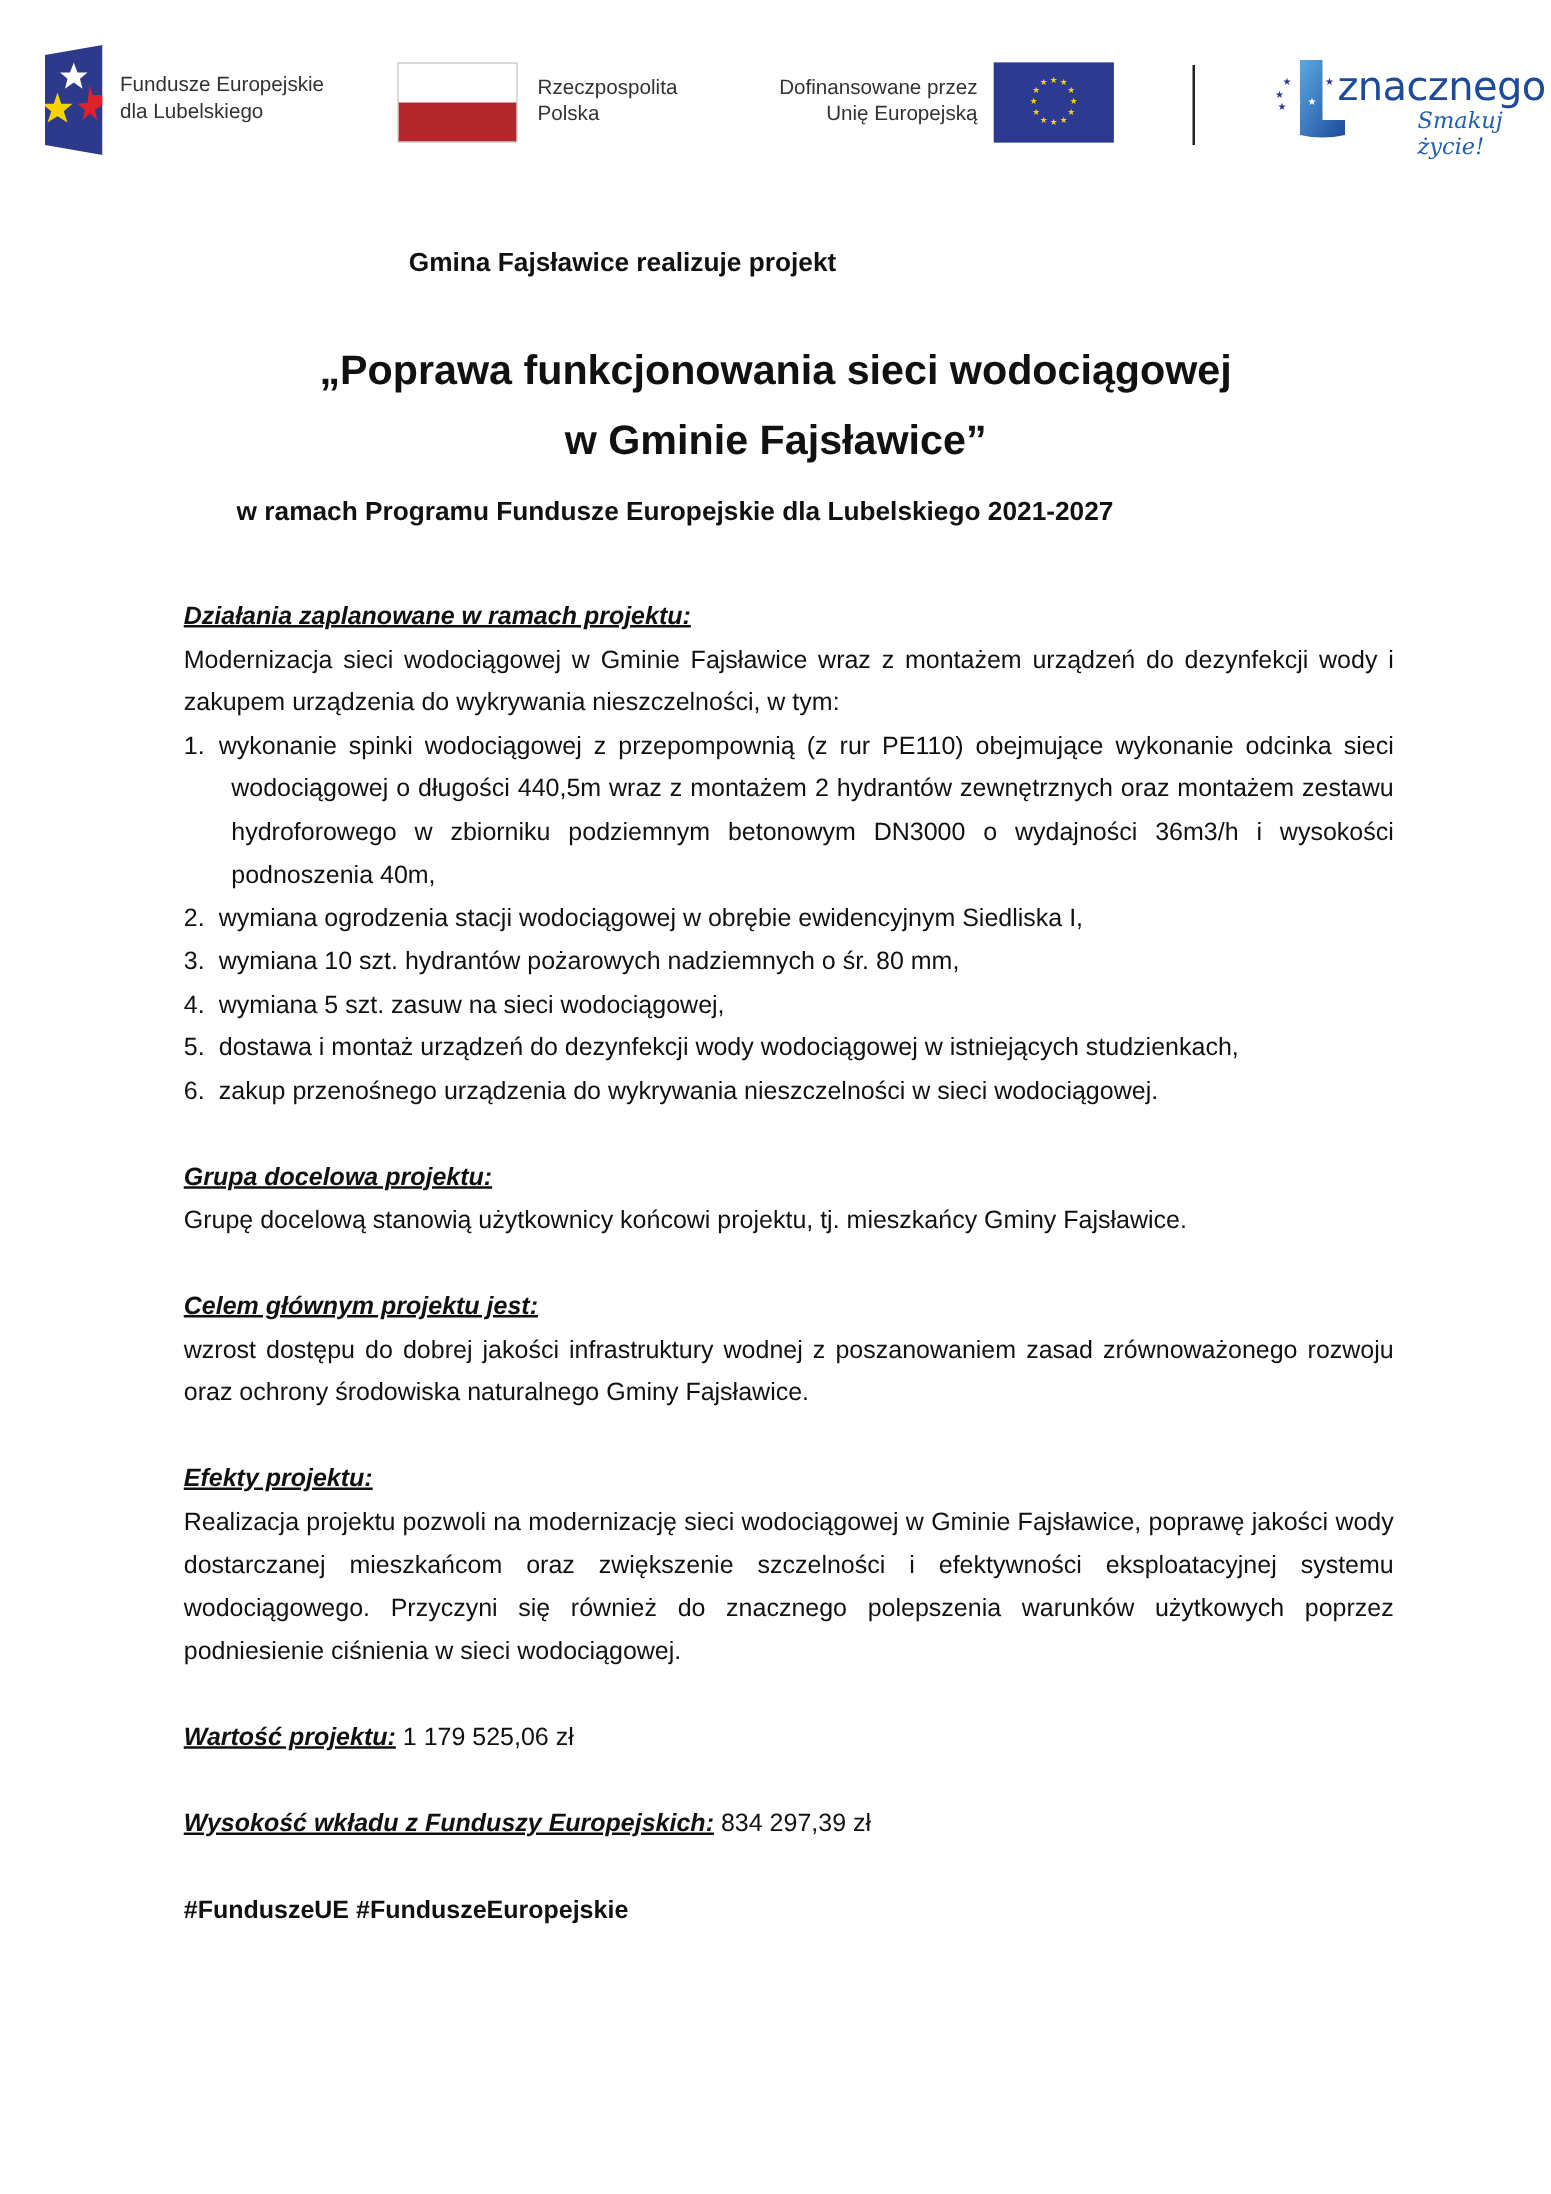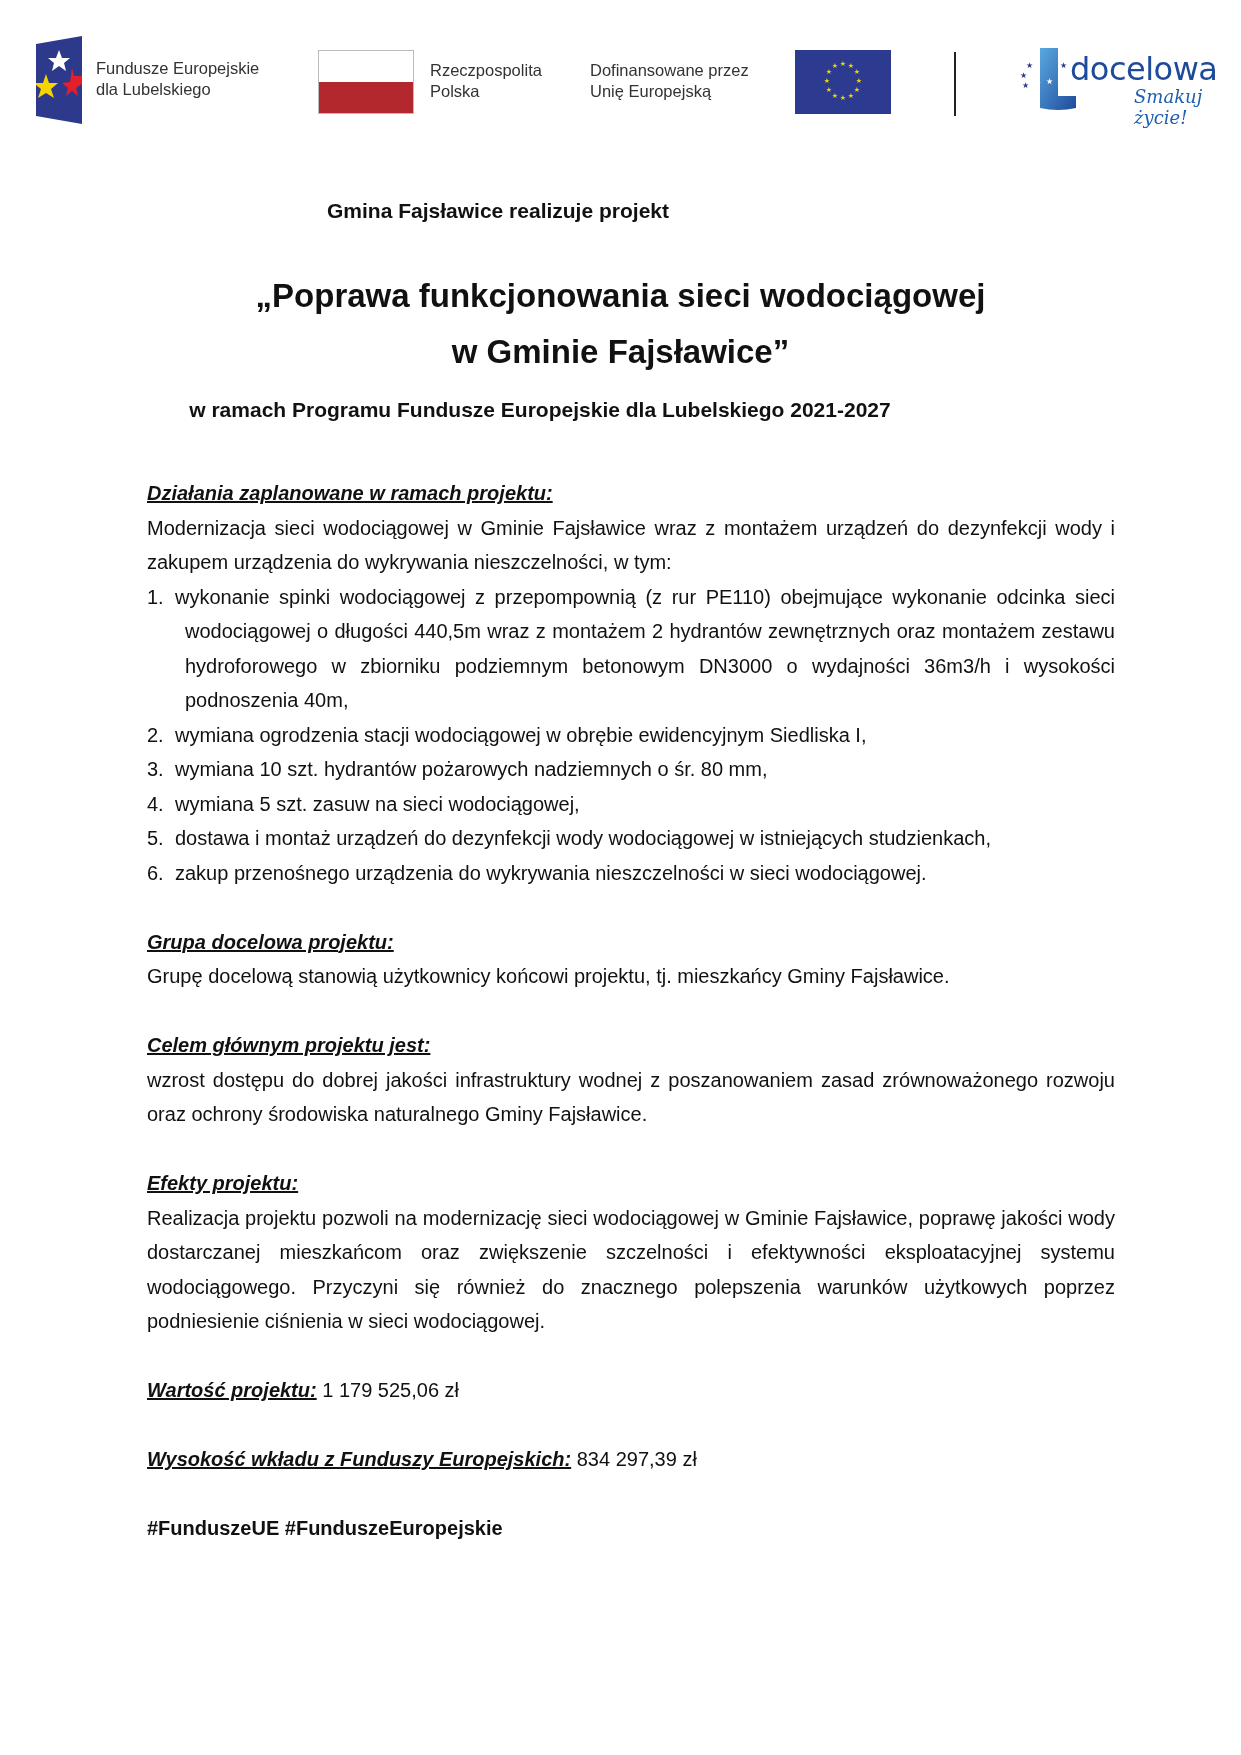--- a/index.html
+++ b/index.html
@@ -9,21 +9,21 @@
     color: #111;
   }
   
   .logo-strip { position: absolute; left: 0; top: 0; width: 1097px; height: 130px; }
   .fe-logo { position: absolute; left: 36px; top: 36px; width: 46px; height: 88px; }
   .fe-text { position: absolute; left: 96px; top: 58px; font-size: 16.5px; line-height: 21px; color: #333; }
   .pl-flag { position: absolute; left: 318px; top: 50px; width: 96px; height: 64px; border: 1px solid #bbb; box-sizing: border-box; }
   .pl-flag .w { height: 50%; background: #fff; }
   .pl-flag .r { height: 50%; background: #b3282d; }
   .pl-text { position: absolute; left: 430px; top: 60px; font-size: 16.5px; line-height: 21px; color: #333; }
-  .eu-text { position: absolute; left: 590px; top: 60px; width: 192px; font-size: 16.5px; line-height: 21px; color: #333; }
+  .eu-text { position: absolute; left: 590px; top: 60px; width: 192px; text-align: right; font-size: 16.5px; line-height: 21px; color: #333; }
   .eu-flag { position: absolute; left: 795px; top: 50px; width: 96px; height: 64px; background: #2c3a8f; }
   .divider-v { position: absolute; left: 954px; top: 52px; width: 2px; height: 64px; background: #222; }
   .lub-logo { position: absolute; left: 1018px; top: 46px; width: 184px; height: 70px; }
   .lub-word { position: absolute; left: 1070px; top: 50px; font-size: 32px; color: #1e4a9b; font-family: "DejaVu Sans", sans-serif; letter-spacing: -0.5px; }
   .lub-slogan { position: absolute; left: 1090px; top: 86px; font-size: 18px; color: #1e5fb0; font-style: italic; font-family: "DejaVu Serif", serif; margin-left: 44px; }
 
   
   .intro { position: absolute; left: 0; width: 996px; text-align: center; top: 199px; font-size: 21px; font-weight: bold; }
   .title { position: absolute; left: 0; width: 1241px; text-align: center; top: 268px; font-size: 33px; font-weight: bold; line-height: 56px; }
   .programme { position: absolute; left: 0; width: 1080px; text-align: center; top: 398px; font-size: 21px; font-weight: bold; }
@@ -101,21 +101,21 @@
       <text x="8" y="22">★</text>
         <text x="2" y="32">★</text>
         <text x="4" y="42">★</text>
       <text x="42" y="22">★</text>
     </g>
     <g fill="#ffffff" font-size="8" font-family="DejaVu Sans, sans-serif">
       <text x="16" y="40">★</text>
         <text x="28" y="38">★</text>
     </g>
   </svg>
-  <div class="lub-word">docelowa</div>
+  <div class="lub-word">znacznego</div>
   <div class="lub-slogan">Smakuj życie!</div>
 </div>
 
 <div class="intro">Gmina Fajsławice realizuje projekt</div>
 <div class="title">
   <div>„Poprawa funkcjonowania sieci wodociągowej</div>
   <div>w Gminie Fajsławice”</div>
 </div>
 <div class="programme">w ramach Programu Fundusze Europejskie dla Lubelskiego 2021-2027</div>
 

